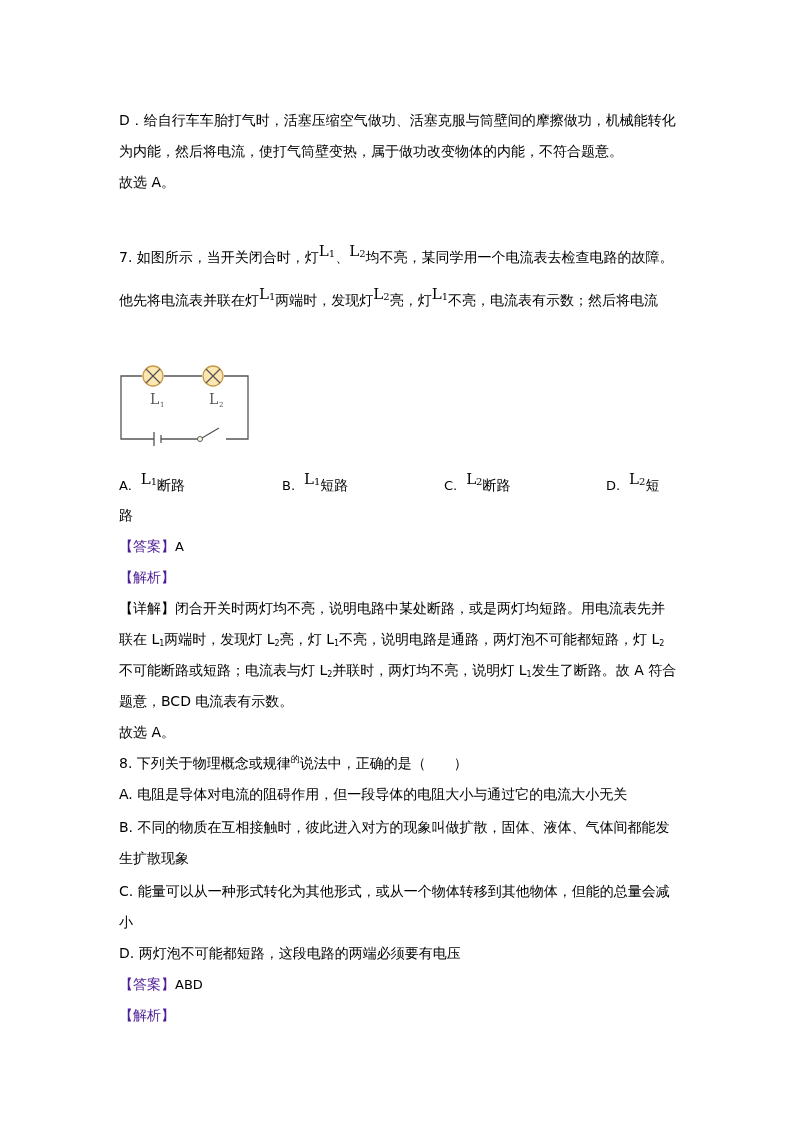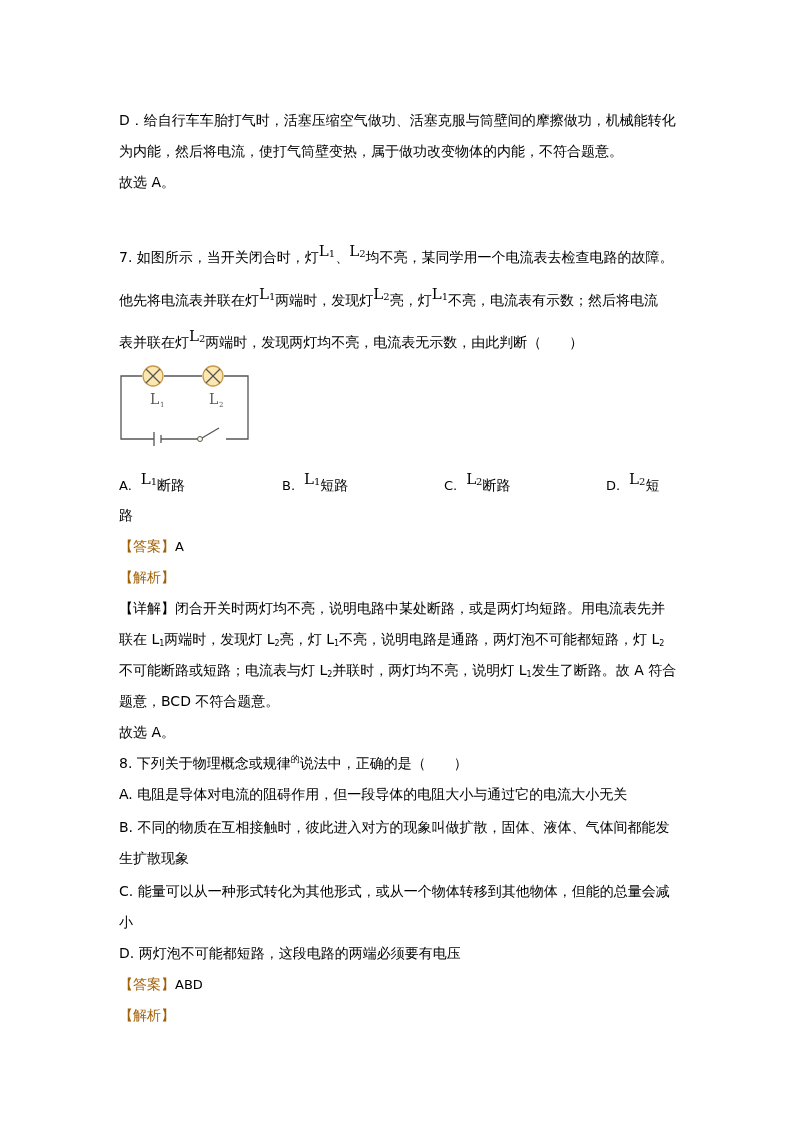--- a/index.html
+++ b/index.html
@@ -1,20 +1,20 @@
 <!DOCTYPE html>
 <html><head>
 <meta charset="utf-8">
 <style>
   html, body { margin: 0; padding: 0; background: #ffffff; }
   body { width: 794px; height: 1123px; position: relative; overflow: hidden;
          font-family: "DejaVu Sans", sans-serif; color: #000; }
   .page { position: absolute; left: 0; top: 8px; width: 794px; height: 1123px; }
   .line { position: absolute; left: 119px; font-size: 14px; line-height: 18px; white-space: nowrap; }
-  .lbl { color: #a16207; }
+  .lbl { color: #4c1d95; }
   .L { font-family: "DejaVu Serif", serif; font-weight: normal; font-size: 15px; position: relative; top: -6px; }
   .L sub { font-size: 10px; vertical-align: baseline; position: relative; top: 1px; }
   .sm { font-size: 13px; }
   .sub { font-size: 8px; vertical-align: -2px; }
   .sup-de { font-size: 9px; position: relative; top: -6px; }
   .opt { position: absolute; font-size: 14px; line-height: 18px; white-space: nowrap; }
   .circuit { position: absolute; left: 118px; top: 350px; width: 134px; height: 90px; }
 </style>
 </head>
 <body>
@@ -23,23 +23,20 @@
 
   <div class="line" style="top:103px">D．给自行车车胎打气时，活塞压缩空气做功、活塞克服与筒壁间的摩擦做功，机械能转化</div>
   <div class="line" style="top:134px">为内能，然后将电流，使打气筒壁变热，属于做功改变物体的内能，不符合题意。</div>
   <div class="line" style="top:165px">故选 A。</div>
 
   <div class="line" style="top:240px">
     <span>7. 如图所示，当开关闭合时，灯</span><span class="L"><span>L</span><sub>1</sub></span><span>、</span><span class="L"><span>L</span><sub>2</sub></span><span>均不亮，某同学用一个电流表去检查电路的故障。</span>
   </div>
   <div class="line" style="top:283px">
     <span>他先将电流表并联在灯</span><span class="L"><span>L</span><sub>1</sub></span><span>两端时，发现灯</span><span class="L"><span>L</span><sub>2</sub></span><span>亮，灯</span><span class="L"><span>L</span><sub>1</sub></span><span>不亮，电流表有示数；然后将电流</span>
-  </div>
-  <div class="line" style="top:325px">
-    <span>表并联在灯</span><span class="L"><span>L</span><sub>2</sub></span><span>两端时，发现两灯均不亮，电流表无示数，由此判断（　　）</span>
   </div>
 
   <svg class="circuit" viewBox="0 0 134 90">
     <g stroke="#555" stroke-width="1.3" fill="none">
       <polyline points="24,18 3,18 3,81 36,81"></polyline>
       <line x1="46" y1="18" x2="84" y2="18"></line>
       <polyline points="106,18 130,18 130,81 108,81"></polyline>
       <line x1="43" y1="81" x2="80" y2="81"></line>
       <line x1="36" y1="74" x2="36" y2="88"></line>
       <line x1="43" y1="77" x2="43" y2="85"></line>
@@ -78,21 +75,21 @@
 
   <div class="line" style="top:529px"><span class="lbl">【答案】</span><span class="sm">A</span></div>
   <div class="line" style="top:560px"><span class="lbl">【解析】</span></div>
   <div class="line" style="top:591px"><span>【详解】</span><span>闭合开关时两灯均不亮，说明电路中某处断路，或是两灯均短路。用电流表先并</span></div>
   <div class="line" style="top:622px">
     <span>联在 L</span><span class="sub">1</span><span>两端时，发现灯 L</span><span class="sub">2</span><span>亮，灯 L</span><span class="sub">1</span><span>不亮，说明电路是通路，两灯泡不可能都短路，灯 L</span><span class="sub">2</span>
   </div>
   <div class="line" style="top:653px">
     <span>不可能断路或短路；电流表与灯 L</span><span class="sub">2</span><span>并联时，两灯均不亮，说明灯 L</span><span class="sub">1</span><span>发生了断路。故 A 符合</span>
   </div>
-  <div class="line" style="top:684px">题意，BCD 不符合题意。</div>
+  <div class="line" style="top:684px">题意，BCD 电流表有示数。</div>
   <div class="line" style="top:715px">故选 A。</div>
 
   <div class="line" style="top:746px"><span>8. 下列关于物理概念或规律</span><span class="sup-de">的</span><span>说法中，正确的是（　　）</span></div>
   <div class="line" style="top:810px">B. 不同的物质在互相接触时，彼此进入对方的现象叫做扩散，固体、液体、气体间都能发</div>
   <div class="line" style="top:777px">A. 电阻是导体对电流的阻碍作用，但一段导体的电阻大小与通过它的电流大小无关</div>
   <div class="line" style="top:841px">生扩散现象</div>
   <div class="line" style="top:874px">C. 能量可以从一种形式转化为其他形式，或从一个物体转移到其他物体，但能的总量会减</div>
   <div class="line" style="top:905px">小</div>
   <div class="line" style="top:936px">D. 两灯泡不可能都短路，这段电路的两端必须要有电压</div>
   <div class="line" style="top:967px"><span class="lbl">【答案】</span><span class="sm">ABD</span></div>

